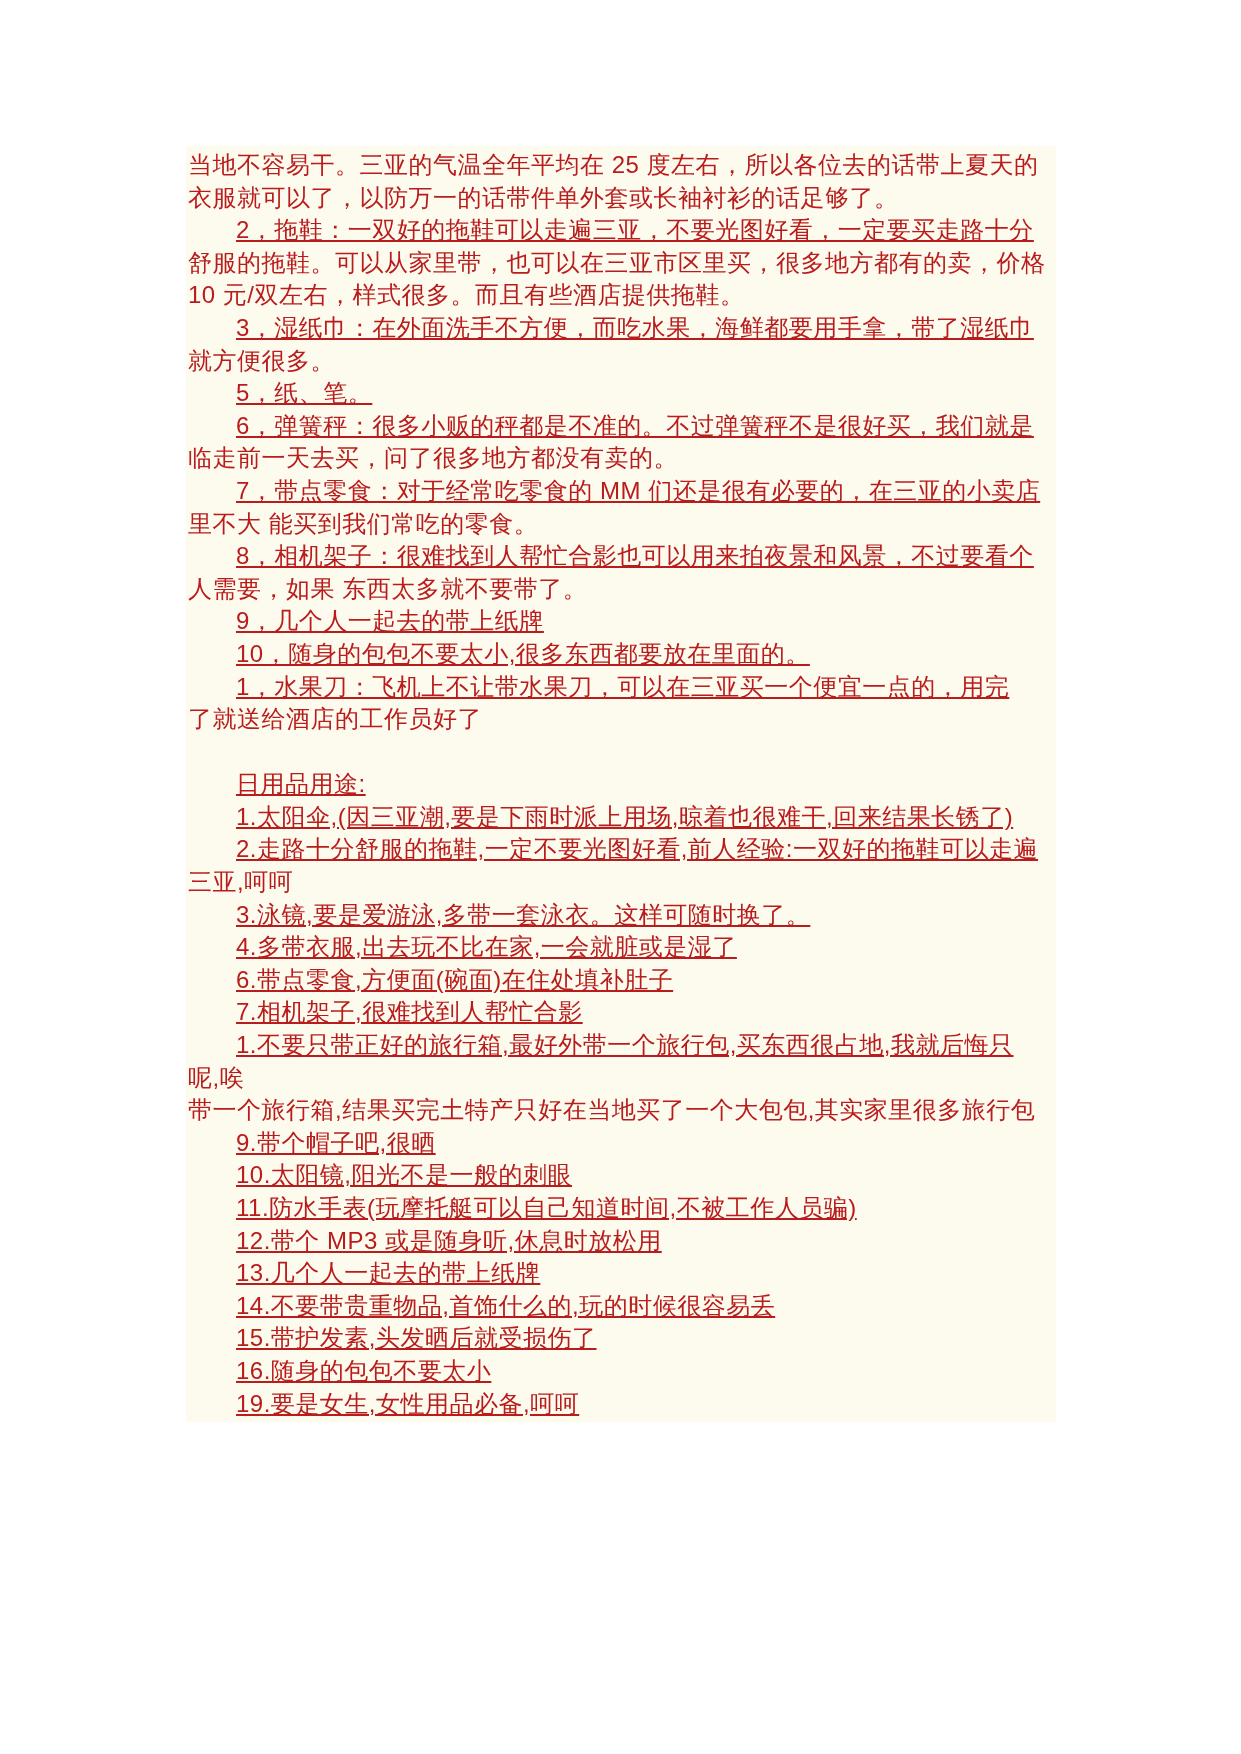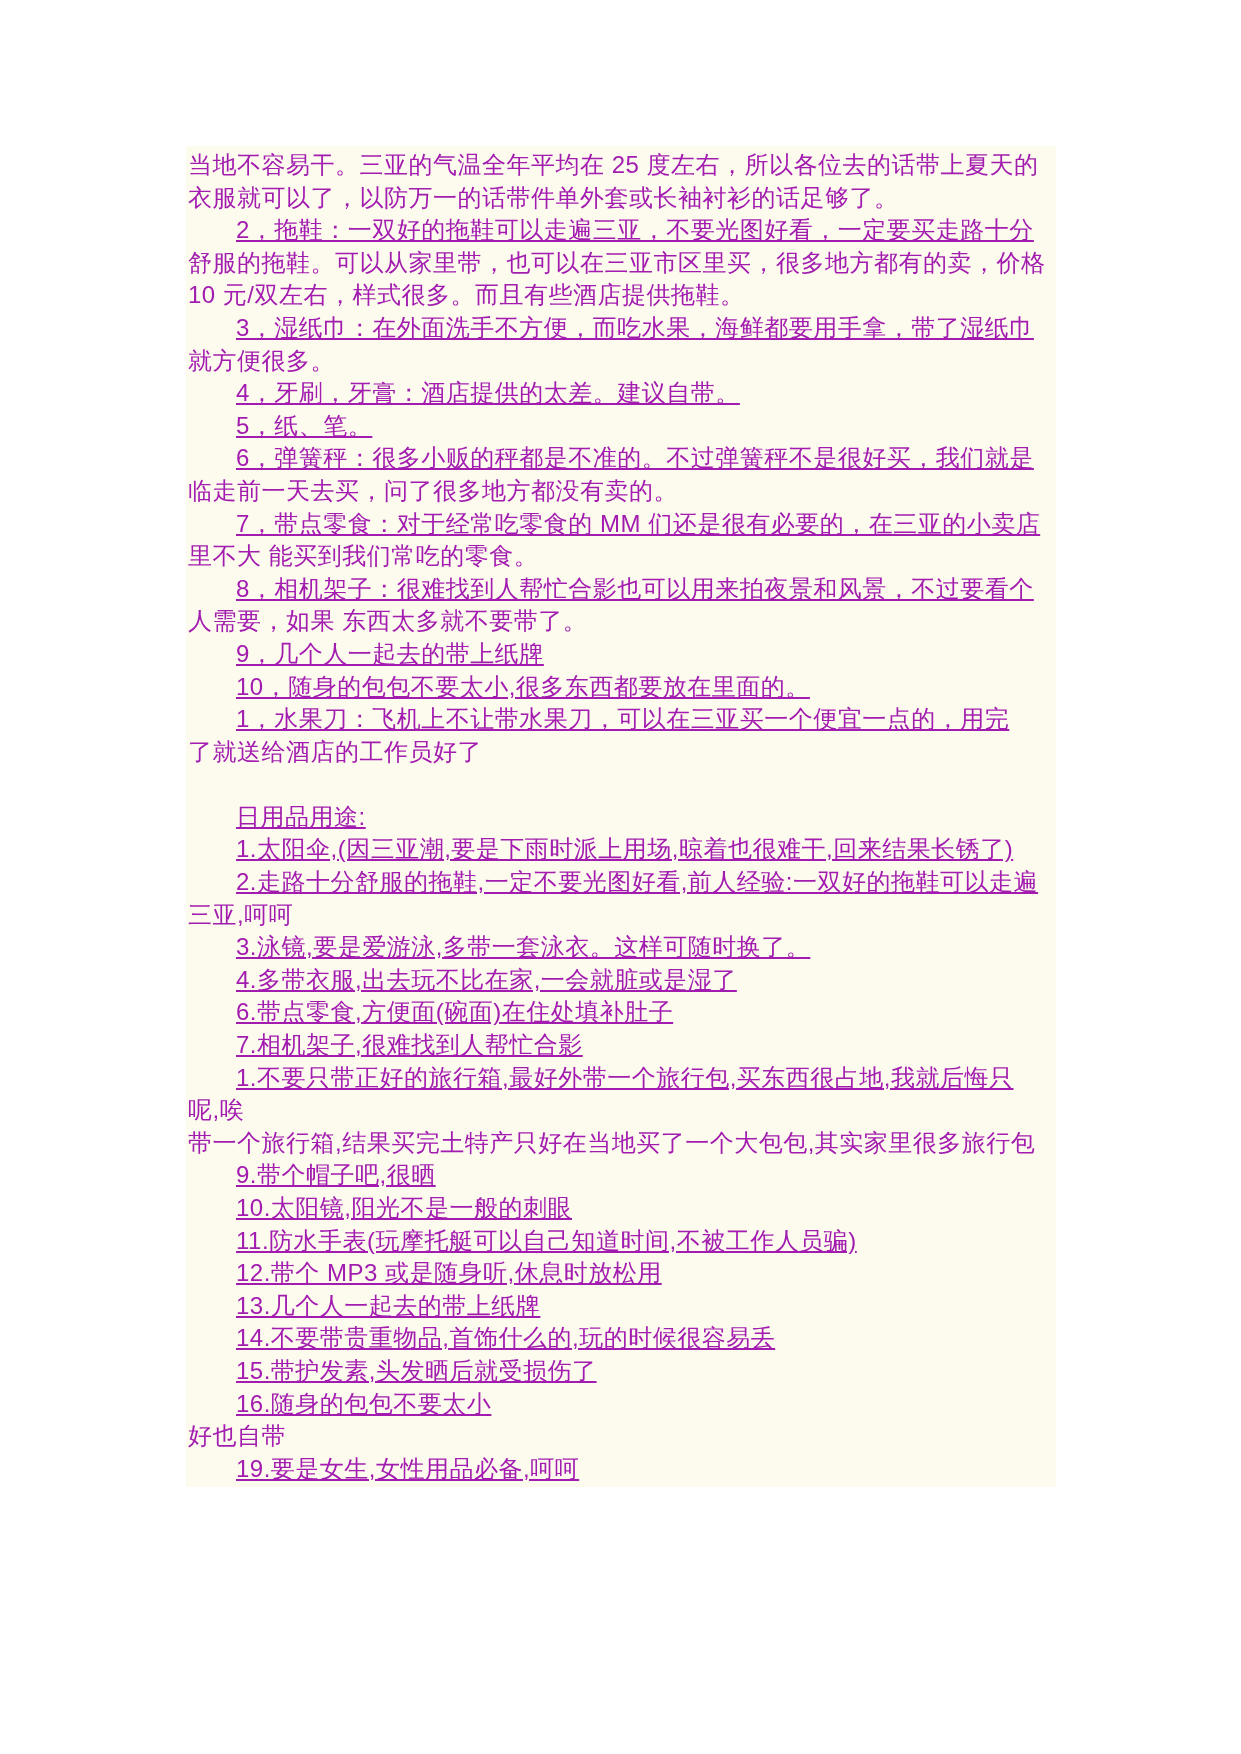--- a/index.html
+++ b/index.html
@@ -36,29 +36,28 @@
     text-decoration: underline;
   }
   .line.blank {
     
   }
 </style>
 </head>
 <body style="background: rgb(255, 255, 255);">
 
 <div class="page">
-  <div class="sheet" id="sheet" style="background: rgb(253, 250, 238); color: #a21caf;">
+  <div class="sheet" id="sheet" style="background: rgb(253, 250, 238); color: #b91c1c;">
       <div class="line">当地不容易干。三亚的气温全年平均在 25 度左右，所以各位去的话带上夏天的</div>
       <div class="line">衣服就可以了，以防万一的话带件单外套或长袖衬衫的话足够了。</div>
       <div class="line indent">2，拖鞋：一双好的拖鞋可以走遍三亚，不要光图好看，一定要买走路十分</div>
       <div class="line">舒服的拖鞋。可以从家里带，也可以在三亚市区里买，很多地方都有的卖，价格</div>
       <div class="line">10 元/双左右，样式很多。而且有些酒店提供拖鞋。</div>
       <div class="line indent">3，湿纸巾：在外面洗手不方便，而吃水果，海鲜都要用手拿，带了湿纸巾</div>
       <div class="line">就方便很多。</div>
-      <div class="line indent">4，牙刷，牙膏：酒店提供的太差。建议自带。</div>
       <div class="line indent">5，纸、笔。</div>
       <div class="line indent">6，弹簧秤：很多小贩的秤都是不准的。不过弹簧秤不是很好买，我们就是</div>
       <div class="line">临走前一天去买，问了很多地方都没有卖的。</div>
       <div class="line indent">7，带点零食：对于经常吃零食的 MM 们还是很有必要的，在三亚的小卖店</div>
       <div class="line">里不大 能买到我们常吃的零食。</div>
       <div class="line indent">8，相机架子：很难找到人帮忙合影也可以用来拍夜景和风景，不过要看个</div>
       <div class="line">人需要，如果 东西太多就不要带了。</div>
       <div class="line indent">9，几个人一起去的带上纸牌</div>
       <div class="line indent">10，随身的包包不要太小,很多东西都要放在里面的。</div>
       <div class="line indent">1，水果刀：飞机上不让带水果刀，可以在三亚买一个便宜一点的，用完</div>
@@ -76,16 +75,15 @@
       <div class="line">呢,唉</div>
       <div class="line">带一个旅行箱,结果买完土特产只好在当地买了一个大包包,其实家里很多旅行包</div>
       <div class="line indent">9.带个帽子吧,很晒</div>
       <div class="line indent">10.太阳镜,阳光不是一般的刺眼</div>
       <div class="line indent">11.防水手表(玩摩托艇可以自己知道时间,不被工作人员骗)</div>
       <div class="line indent">12.带个 MP3 或是随身听,休息时放松用</div>
       <div class="line indent">13.几个人一起去的带上纸牌</div>
       <div class="line indent">14.不要带贵重物品,首饰什么的,玩的时候很容易丢</div>
       <div class="line indent">15.带护发素,头发晒后就受损伤了</div>
       <div class="line indent">16.随身的包包不要太小</div>
-      <div class="line">好也自带</div>
       <div class="line indent">19.要是女生,女性用品必备,呵呵</div>
     </div>
 </div>
 
 </body></html>

